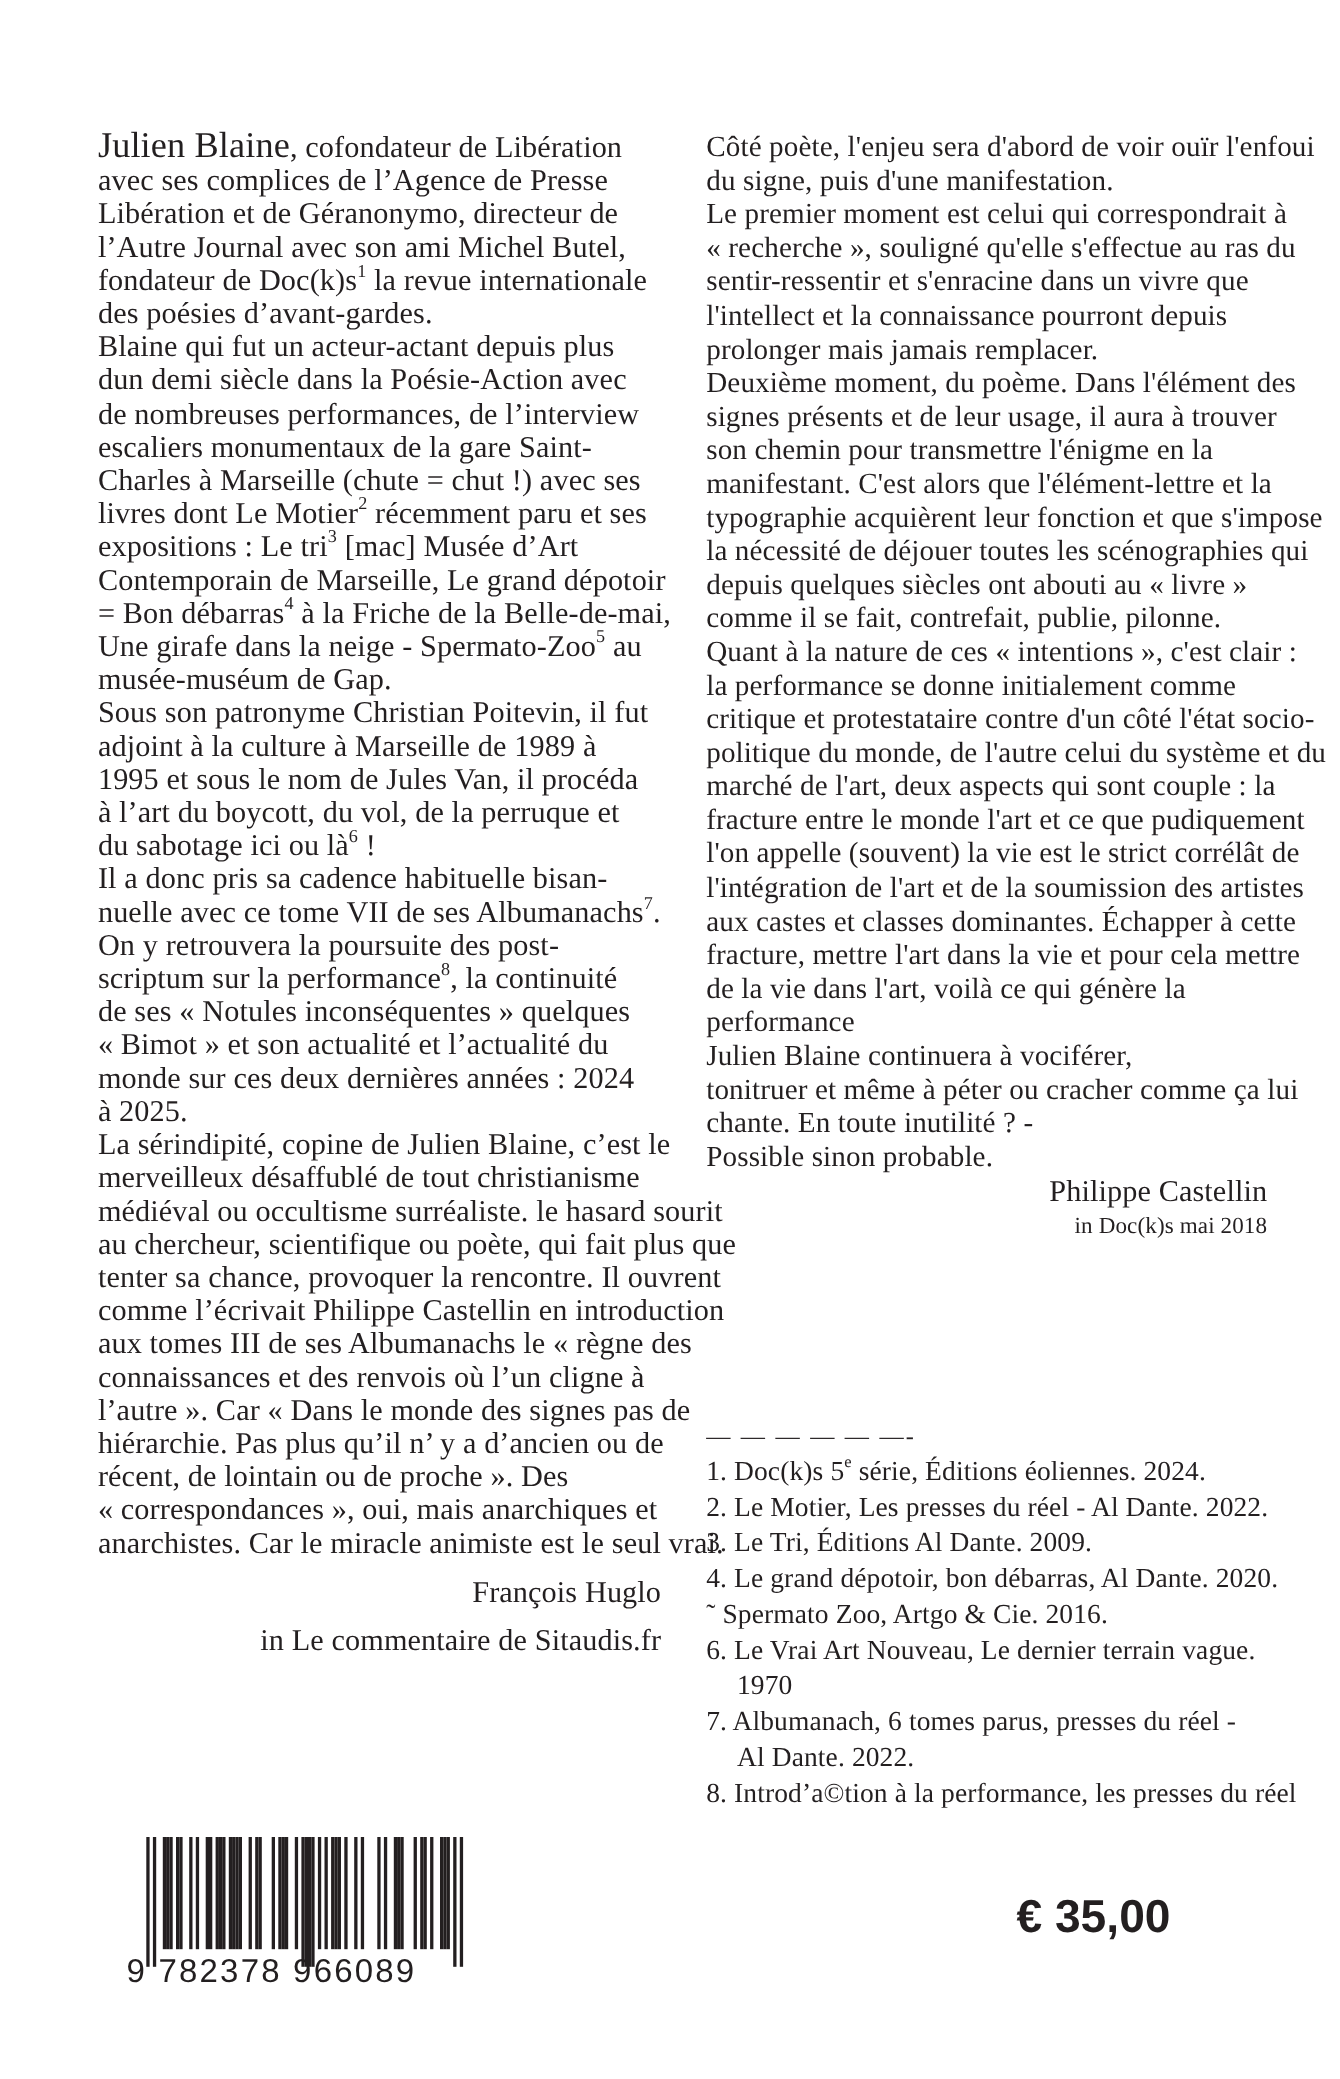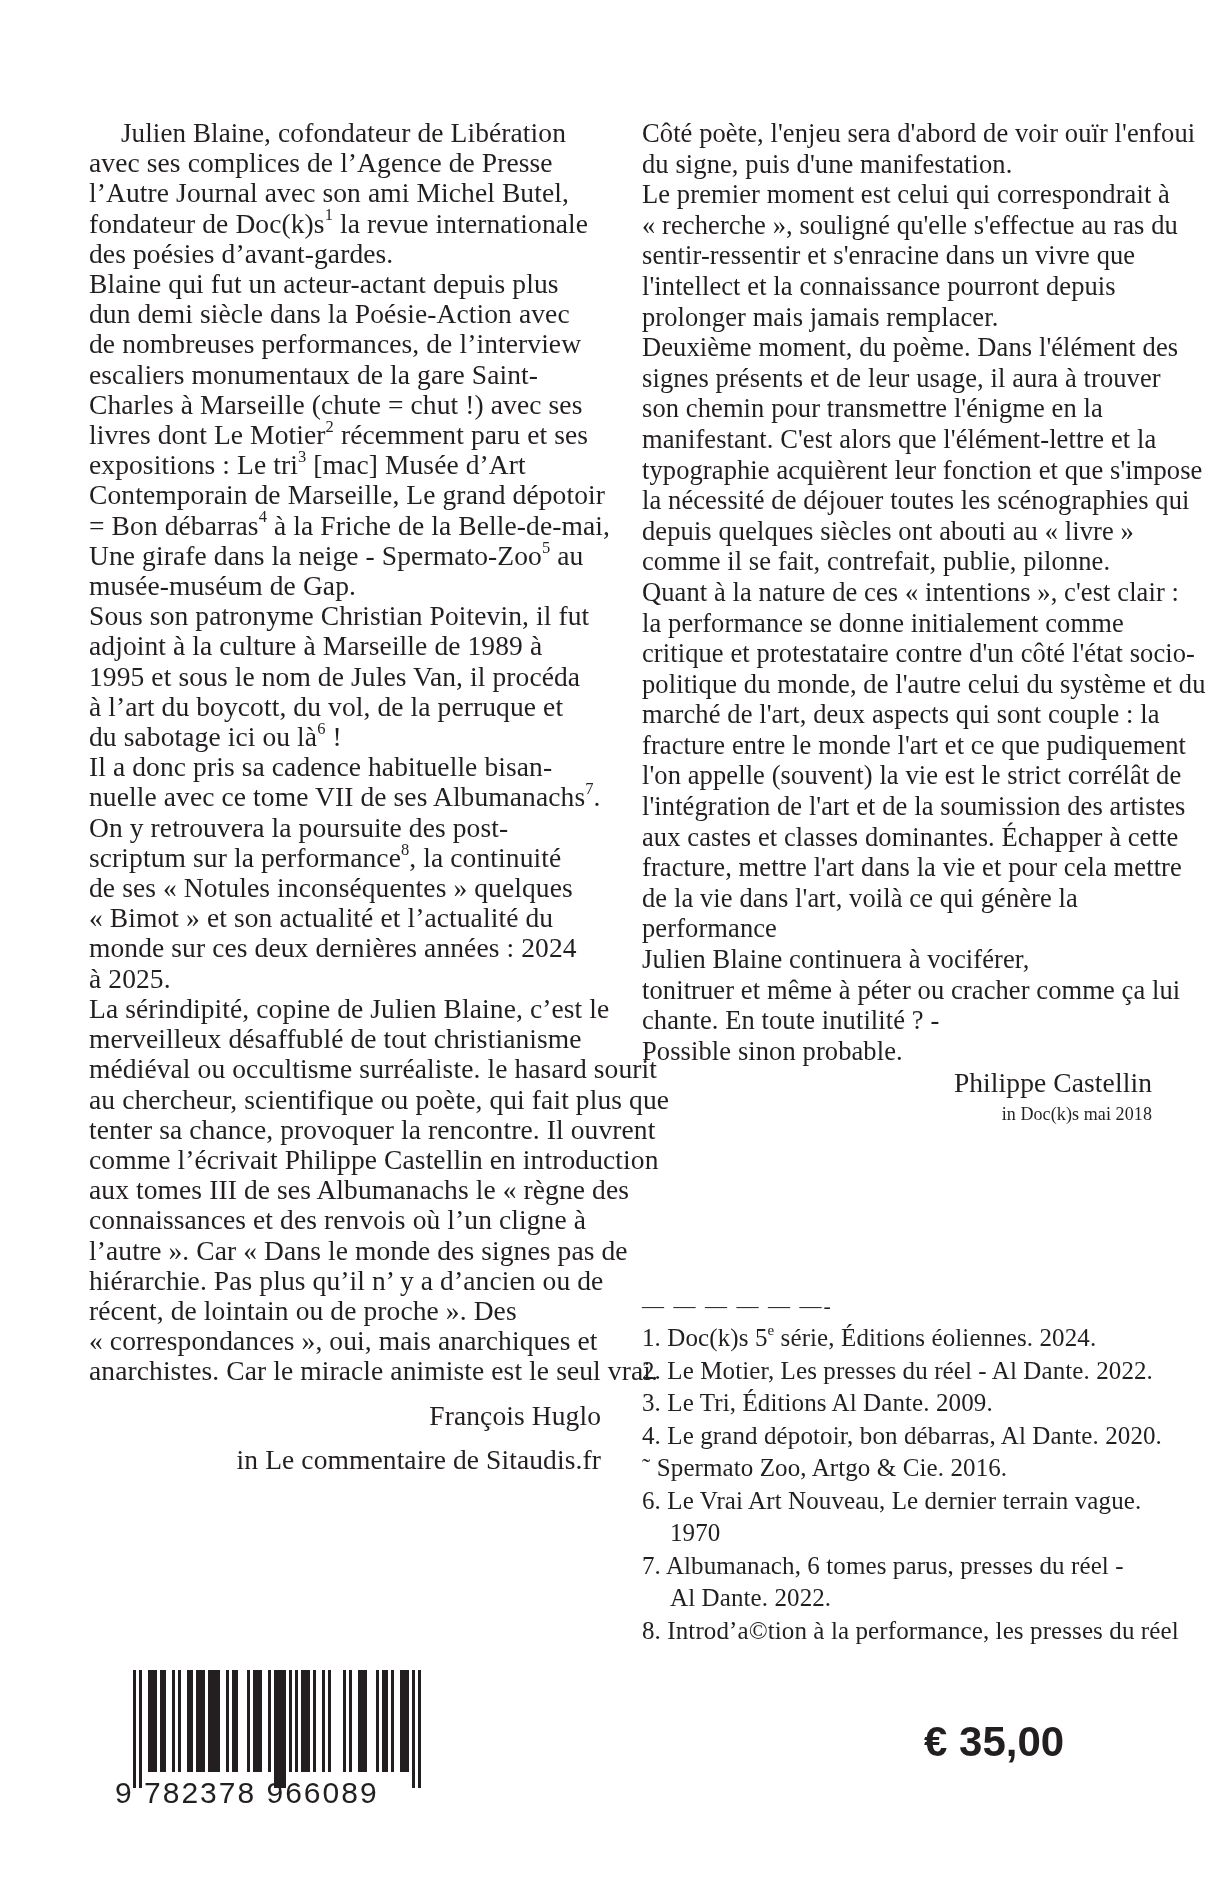--- a/index.html
+++ b/index.html
@@ -10,21 +10,21 @@
     }
     .col { position: absolute; top: 118px; }
     .col-left { left: 89px; width: 520px; }
     .col-right { left: 642px; width: 540px; }
     .line {
       font-size: 27.5px; line-height: 30.2px; white-space: nowrap;
       letter-spacing: 0.1px;
     }
     .col-right .line { font-size: 26.5px; line-height: 30.6px; }
     .it { }
-    .big { font-size: 27px; margin-left: 32px; }
+    .big { font-size: 33px; }
     sup { font-size: 60%; line-height: 0; vertical-align: super; position: relative; top: -2px; }
     .right-align { text-align: right; }
     .sig-left { width: 512px; margin-top: 14px; }
     .sig-right { width: 510px; }
     .notes { position: absolute; left: 642px; top: 1290px; width: 540px; }
     .notes .line { font-size: 25px; line-height: 32.5px; }
     .notes .indent { padding-left: 28px; }
     .dashes { font-size: 22px; letter-spacing: 2px; line-height: 32px; }
     .barcode-wrap { position: absolute; left: 133px; top: 1670px; width: 290px; height: 135px; }
     .barcode { position: absolute; left: 0; top: 0; height: 108px; display: flex; align-items: flex-start; }
@@ -41,20 +41,21 @@
       font-weight: bold; font-size: 42px; color: #231f20;
     }
   </style>
 </head>
 <body>
 
 <div class="col col-left">
   <div id="left-lines">
       <div class="line"><span class="big">Julien Blaine</span><span>, cofondateur de </span><span class="it">Libération</span></div>
       <div class="line"><span>avec ses complices de </span><span class="it">l’Agence de Presse</span></div>
+      <div class="line"><span class="it">Libération</span><span> et de </span><span class="it">Géranonymo,</span><span> directeur de</span></div>
       <div class="line"><span>l’</span><span class="it">Autre Journal</span><span> avec son ami Michel Butel,</span></div>
       <div class="line"><span>fondateur de </span><span class="it">Doc(k)s</span><sup>1</sup><span> la revue internationale</span></div>
       <div class="line"><span>des poésies d’avant-gardes.</span></div>
       <div class="line"><span>Blaine qui fut un acteur-actant depuis plus</span></div>
       <div class="line"><span>dun demi siècle dans la Poésie-Action avec</span></div>
       <div class="line"><span>de nombreuses performances, de l’interview</span></div>
       <div class="line"><span>escaliers monumentaux de la gare Saint-</span></div>
       <div class="line"><span>Charles à Marseille (</span><span class="it">chute = chut !)</span><span>  avec ses</span></div>
       <div class="line"><span>livres dont </span><span class="it">Le Motier</span><sup>2</sup><span> récemment paru et ses</span></div>
       <div class="line"><span>expositions : </span><span class="it">Le tri</span><sup>3</sup><span> [mac] Musée d’Art</span></div>
@@ -121,21 +122,21 @@
       <div class="line">aux castes et classes dominantes. Échapper à cette</div>
       <div class="line">fracture, mettre l'art dans la vie et pour cela mettre</div>
       <div class="line">de la vie dans l'art, voilà ce qui génère la</div>
       <div class="line">performance</div>
       <div class="line"> Julien Blaine continuera à vociférer,</div>
       <div class="line">tonitruer et même à péter ou cracher comme ça lui</div>
       <div class="line">chante. En toute inutilité ? -</div>
       <div class="line">Possible sinon probable.</div>
     </div>
   <div class="line right-align sig-right" style="font-size:27.5px;margin-top:2px;">Philippe Castellin</div>
-  <div class="line right-align sig-right" style="font-size:18px;">in Doc(k)s mai 2018</div>
+  <div class="line right-align sig-right" style="font-size:21px;">in Doc(k)s mai 2018</div>
 </div>
 
 <div class="notes">
   <div class="dashes">— — — — — —-</div>
   <div id="note-lines">
       <div class="line"><span>1. </span><span class="it">Doc(k)s</span><span> 5</span><sup>e</sup><span> série, Éditions éoliennes. 2024.</span></div>
       <div class="line"><span>2. </span><span class="it">Le Motier</span><span>, Les presses du réel - Al Dante. 2022.</span></div>
       <div class="line"><span>3. </span><span class="it">Le Tri</span><span>, Éditions Al Dante. 2009.</span></div>
       <div class="line"><span>4. </span><span class="it">Le grand dépotoir, bon débarras</span><span>, Al Dante. 2020.</span></div>
       <div class="line"><span>˜  </span><span class="it">Spermato Zoo,</span><span> Artgo &amp; Cie. 2016.</span></div>

